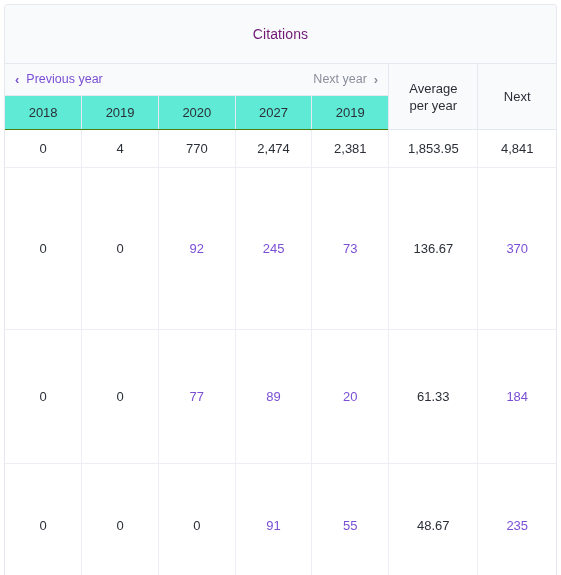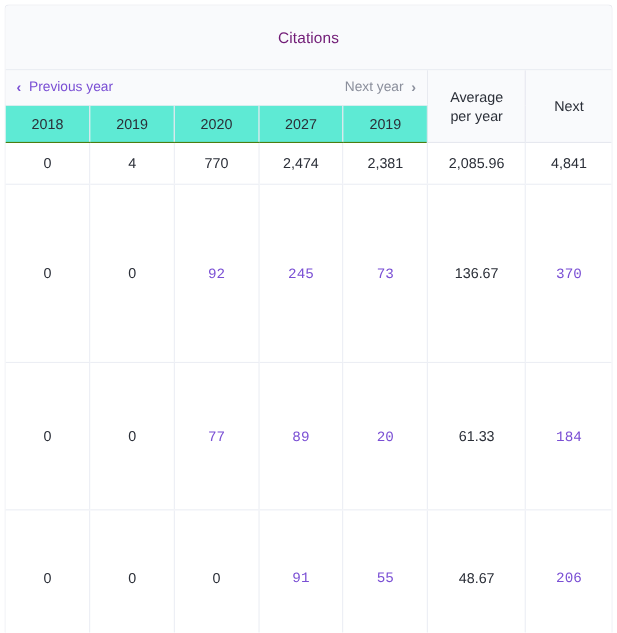--- a/index.html
+++ b/index.html
@@ -140,21 +140,20 @@
   tbody td:first-child { border-left: none; }
 
   tbody tr.r-total td { height: 35px; }
   tbody tr.r-pub  td  { height: 159px; }
   tbody tr.r-pub2 td  { height: 131px; }
   tbody tr.r-pub3 td  { height: 120px; border-bottom: none; }
 
   .lnk {
     color: #7a4fd4;
     cursor: pointer;
-    font-family: Liberation Mono, monospace;
   }
   .plain { color: #2b2f38; }
 </style>
 </head>
 <body>
 
 <div class="page">
   <div class="citations-card">
 
     <div class="card-title">
@@ -203,21 +202,21 @@
         </tr>
       </thead>
 
       <tbody>
         <tr class="r-total">
           <td><span class="plain">0</span></td>
           <td><span class="plain">4</span></td>
           <td><span class="plain">770</span></td>
           <td><span class="plain">2,474</span></td>
           <td><span class="plain">2,381</span></td>
-          <td><span class="plain">2,085.96</span></td>
+          <td><span class="plain">1,853.95</span></td>
           <td><span class="plain">4,841</span></td>
         </tr>
 
         <tr class="r-pub">
           <td><span class="plain">0</span></td>
           <td><span class="plain">0</span></td>
           <td><span class="lnk">92</span></td>
           <td><span class="lnk">245</span></td>
           <td><span class="lnk">73</span></td>
           <td><span class="plain">136.67</span></td>
@@ -234,19 +233,19 @@
           <td><span class="lnk">184</span></td>
         </tr>
 
         <tr class="r-pub3">
           <td><span class="plain">0</span></td>
           <td><span class="plain">0</span></td>
           <td><span class="plain">0</span></td>
           <td><span class="lnk">91</span></td>
           <td><span class="lnk">55</span></td>
           <td><span class="plain">48.67</span></td>
-          <td><span class="lnk">206</span></td>
+          <td><span class="lnk">235</span></td>
         </tr>
       </tbody>
     </table>
 
   </div>
 </div>
 
 </body></html>

